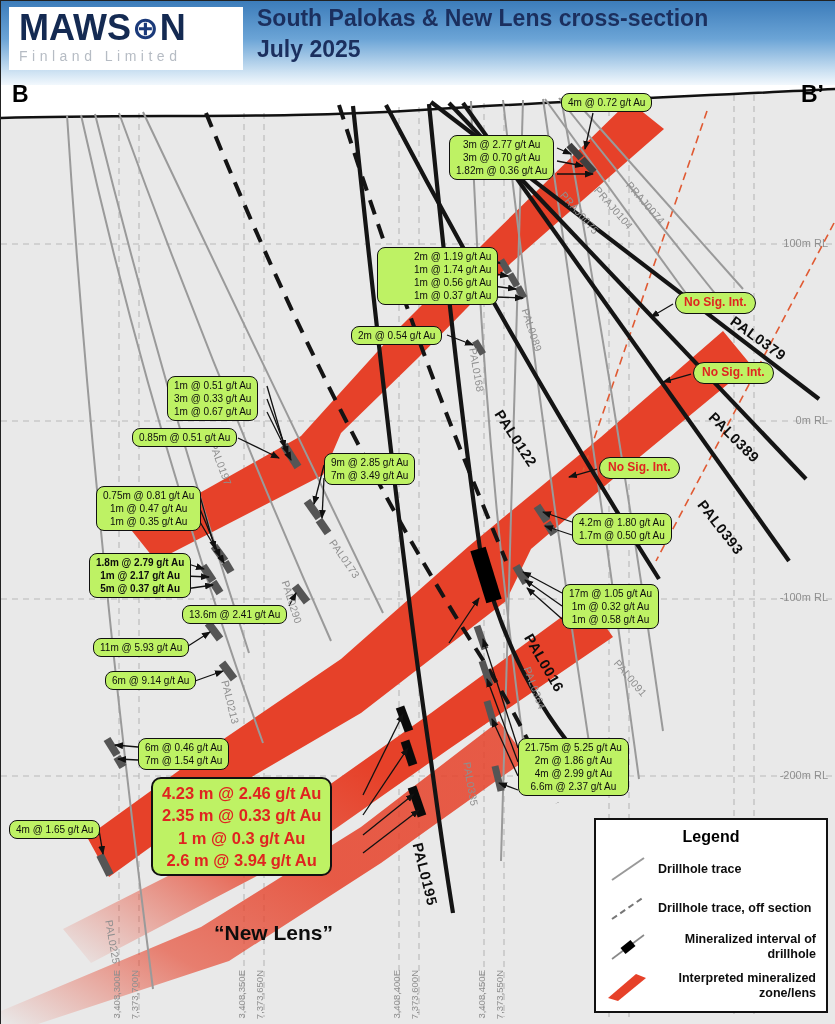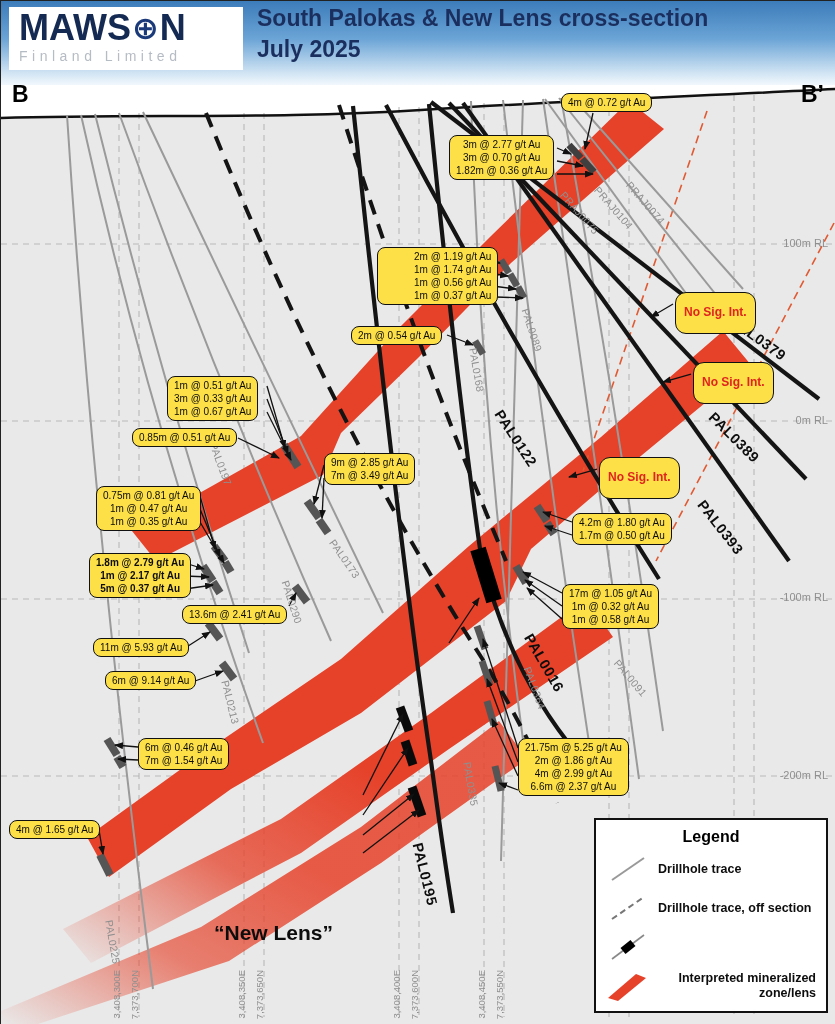--- a/index.html
+++ b/index.html
@@ -31,24 +31,24 @@
   .title-l2{font-size:23px;font-weight:bold;margin-top:4px;}
   
   .marker{position:absolute;font-size:23px;font-weight:bold;color:#000;z-index:6;}
   .rl{position:absolute;right:8px;font-size:11px;color:#8f8f8f;z-index:3;}
   .coord{position:absolute;bottom:6px;writing-mode:vertical-rl;transform:rotate(180deg);
          font-size:9.5px;color:#8f8f8f;z-index:3;}
   .hole{position:absolute;font-size:10.5px;color:#8f8f8f;white-space:nowrap;
         transform-origin:0 0;z-index:3;letter-spacing:.3px;}
   .hole.major{font-size:14.5px;font-weight:bold;color:#0d0d0d;letter-spacing:.6px;}
   
-  .co{position:absolute;background:#fde047;border:1.4px solid #111;border-radius:8px;
+  .co{position:absolute;background:#bef264;border:1.4px solid #111;border-radius:8px;
       padding:2px 6px;font-size:10px;line-height:1.3;color:#0d0d0d;text-align:center;
       white-space:nowrap;z-index:5;}
-  .co-nosig{font-weight:bold;color:#e02420;font-size:12px;border-radius:11px;padding:12px 8px;}
+  .co-nosig{font-weight:bold;color:#e02420;font-size:12px;border-radius:11px;padding:2px 8px;}
   .co-big{font-weight:bold;color:#e02420;font-size:16.5px;border-width:2.2px;border-radius:10px;
           padding:3px 9px;line-height:1.35;}
   .newlens{position:absolute;font-size:21px;font-weight:bold;color:#0d0d0d;z-index:5;}
   
   .legend{position:absolute;left:593px;top:817px;width:234px;background:#fff;border:2px solid #111;
           padding:8px 10px 10px;z-index:6;box-sizing:border-box;}
   .legend-title{font-size:16px;font-weight:bold;text-align:center;margin-bottom:8px;color:#000;}
   .legend-item{display:flex;align-items:center;gap:8px;margin-bottom:9px;}
   .legend-item:last-child{margin-bottom:0;}
   .licon{width:44px;height:30px;flex:0 0 auto;}
@@ -340,20 +340,26 @@
       <div>6.6m @ 2.37 g/t Au</div>
   </div>
   <div class="co" style="left:8px;top:819px;">
       <div>4m @ 1.65 g/t Au</div>
     </div>
 
   <div class="co co-nosig" style="left:674px;top:291px;">No Sig. Int.</div>
   <div class="co co-nosig" style="left:692px;top:361px;">No Sig. Int.</div>
   <div class="co co-nosig" style="left:598px;top:456px;">No Sig. Int.</div>
 
+  <div class="co co-big" style="left:150px;top:776px;">
+    <div>4.23 m @ 2.46 g/t Au</div>
+    <div>2.35 m @ 0.33 g/t Au</div>
+    <div>1 m @ 0.3 g/t Au</div>
+    <div>2.6 m @ 3.94 g/t Au</div>
+  </div>
 
   <div class="newlens" style="left:213px;top:920px;">“New Lens”</div>
 
   <div class="legend">
     <div class="legend-title">Legend</div>
     <div class="legend-item">
       <svg class="licon" viewBox="0 0 44 30">
         <line x1="6" y1="26" x2="38" y2="4" stroke="#999" stroke-width="2"></line>
       </svg>
       <span class="ltext">Drillhole trace</span>
@@ -362,20 +368,21 @@
       <svg class="licon" viewBox="0 0 44 30">
         <line x1="6" y1="26" x2="38" y2="4" stroke="#777" stroke-width="2" stroke-dasharray="6 4"></line>
       </svg>
       <span class="ltext">Drillhole trace, off section</span>
     </div>
     <div class="legend-item">
       <svg class="licon" viewBox="0 0 44 30">
         <line x1="6" y1="27" x2="38" y2="3" stroke="#888" stroke-width="1.6"></line>
         <line x1="17" y1="19" x2="27" y2="11" stroke="#000" stroke-width="8"></line>
       </svg>
+      <span class="ltext">Mineralized interval of drillhole</span>
     </div>
     <div class="legend-item">
       <svg class="licon" viewBox="0 0 44 30">
         <polygon points="2,27 30,3 40,7 12,30" fill="#e64129"></polygon>
       </svg>
       <span class="ltext">Interpreted mineralized zone/lens</span>
     </div>
   </div>
 
 </div>

